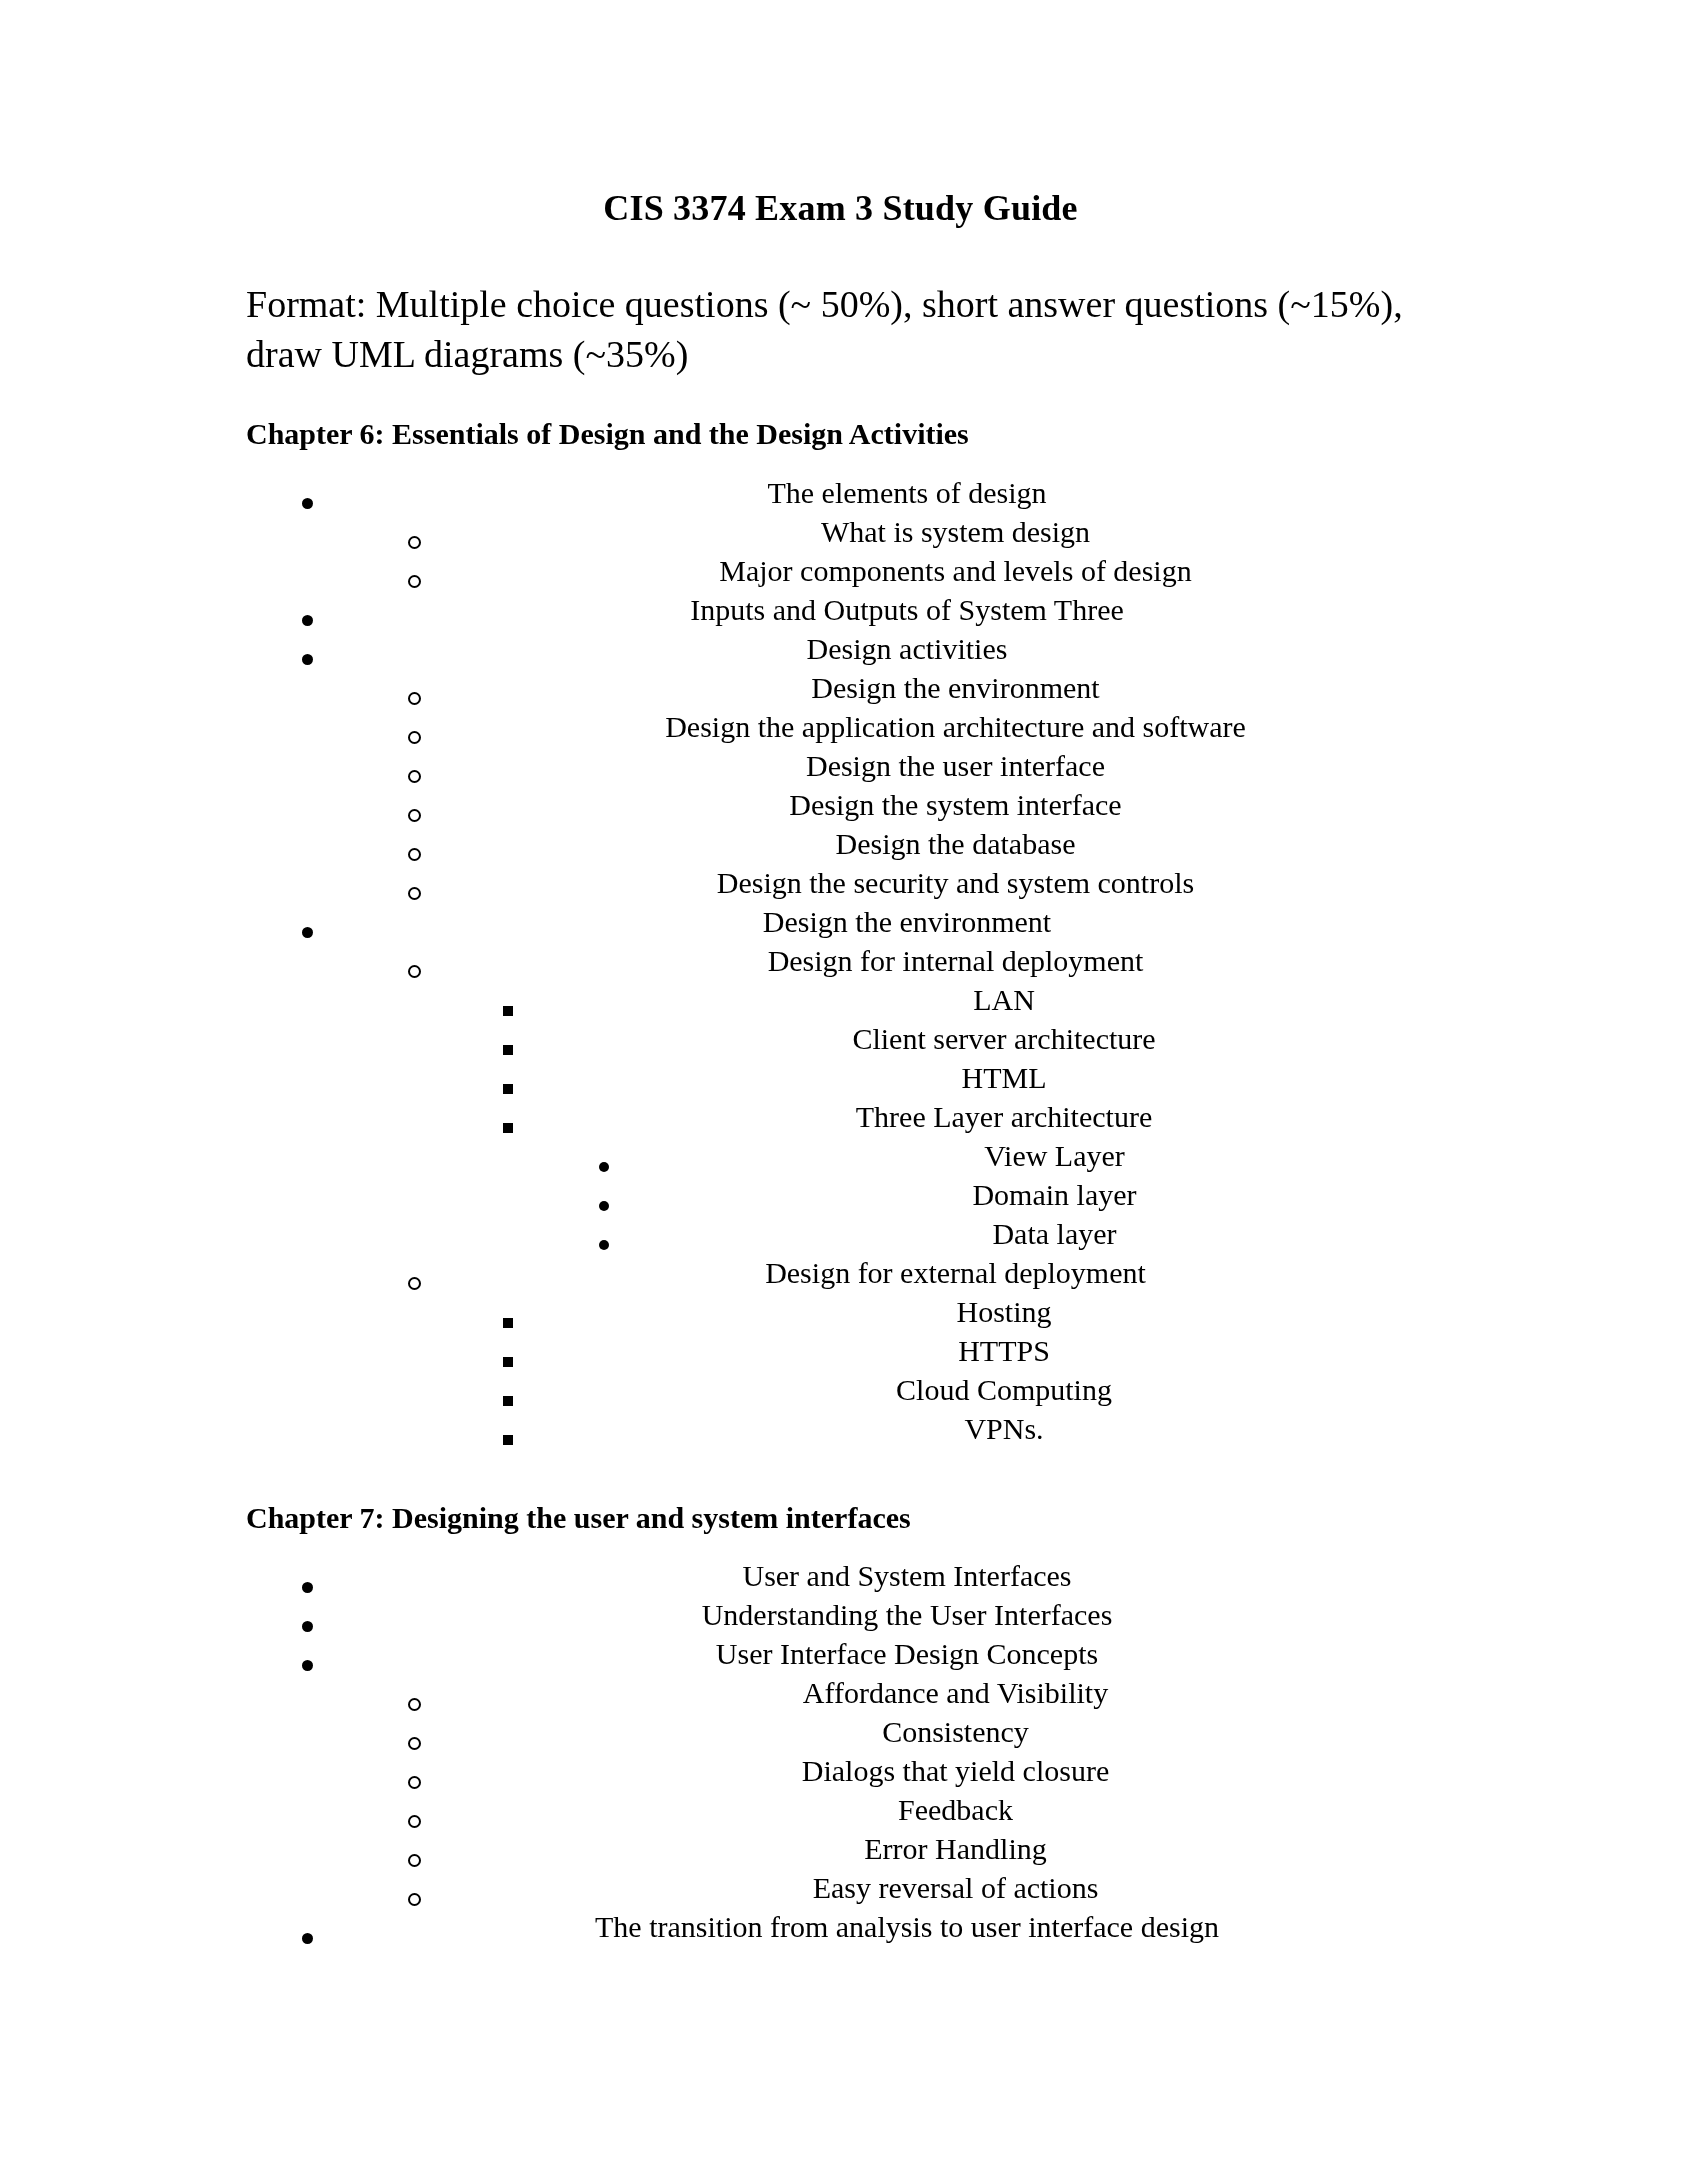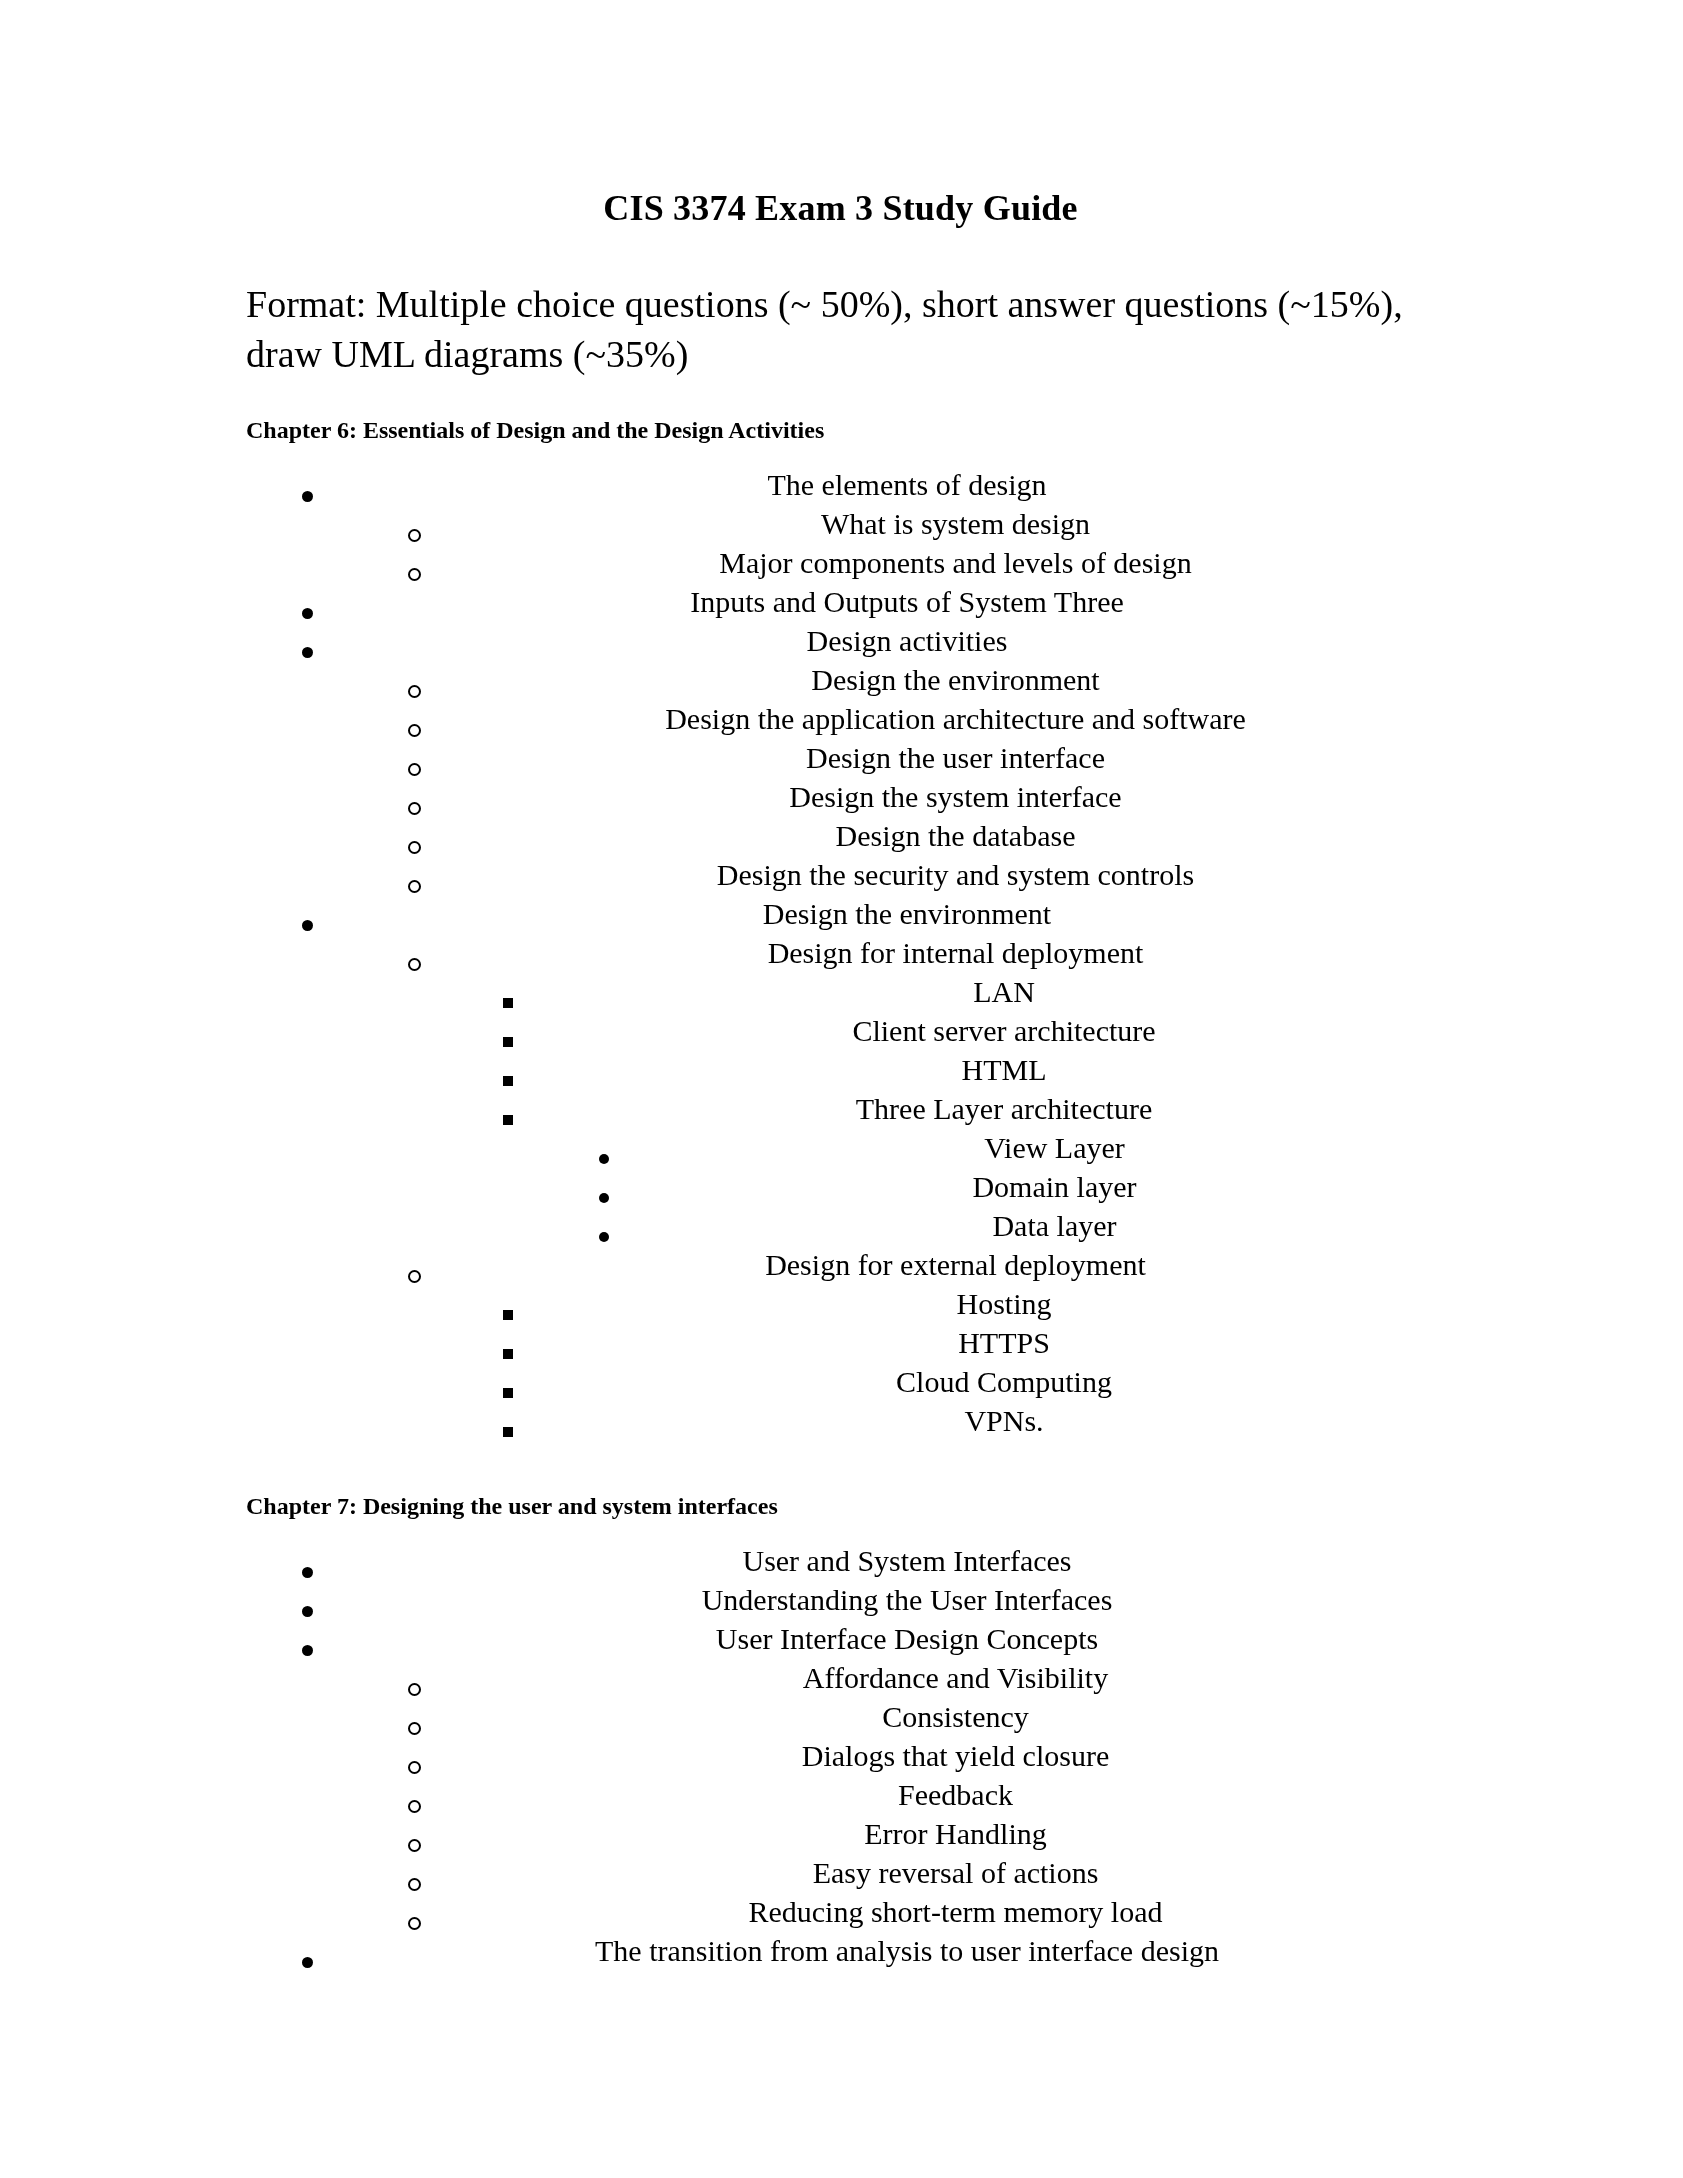--- a/index.html
+++ b/index.html
@@ -37,21 +37,21 @@
 
   .para {
     font-size: 38px;
     line-height: 1.30;
     margin: 0;
     max-width: 1178px;
   }
 
   .chapter-heading {
     font-weight: bold;
-    font-size: 24px;
+    font-size: 30px;
     line-height: 1.25;
     margin: 0;
   }
 
   
   ul.lvl {
     list-style: none;
     margin: 0;
     padding: 0;
   }
@@ -382,26 +382,20 @@
                 <span class="bullet"><span class="glyph-circle"></span></span>
                 <span class="label">Error Handling</span>
               </div>
             </li>
             <li class="item">
               <div class="row">
                 <span class="bullet"><span class="glyph-circle"></span></span>
                 <span class="label">Easy reversal of actions</span>
               </div>
             </li>
-            <li class="item">
-              <div class="row">
-                <span class="bullet"><span class="glyph-circle"></span></span>
-                <span class="label">Reducing short-term memory load</span>
-              </div>
-            </li>
           </ul>
         </li>
         <li class="item">
           <div class="row">
             <span class="bullet"><span class="glyph-disc"></span></span>
             <span class="label">The transition from analysis to user interface design</span>
           </div>
         </li>
       </ul>
     </div>

